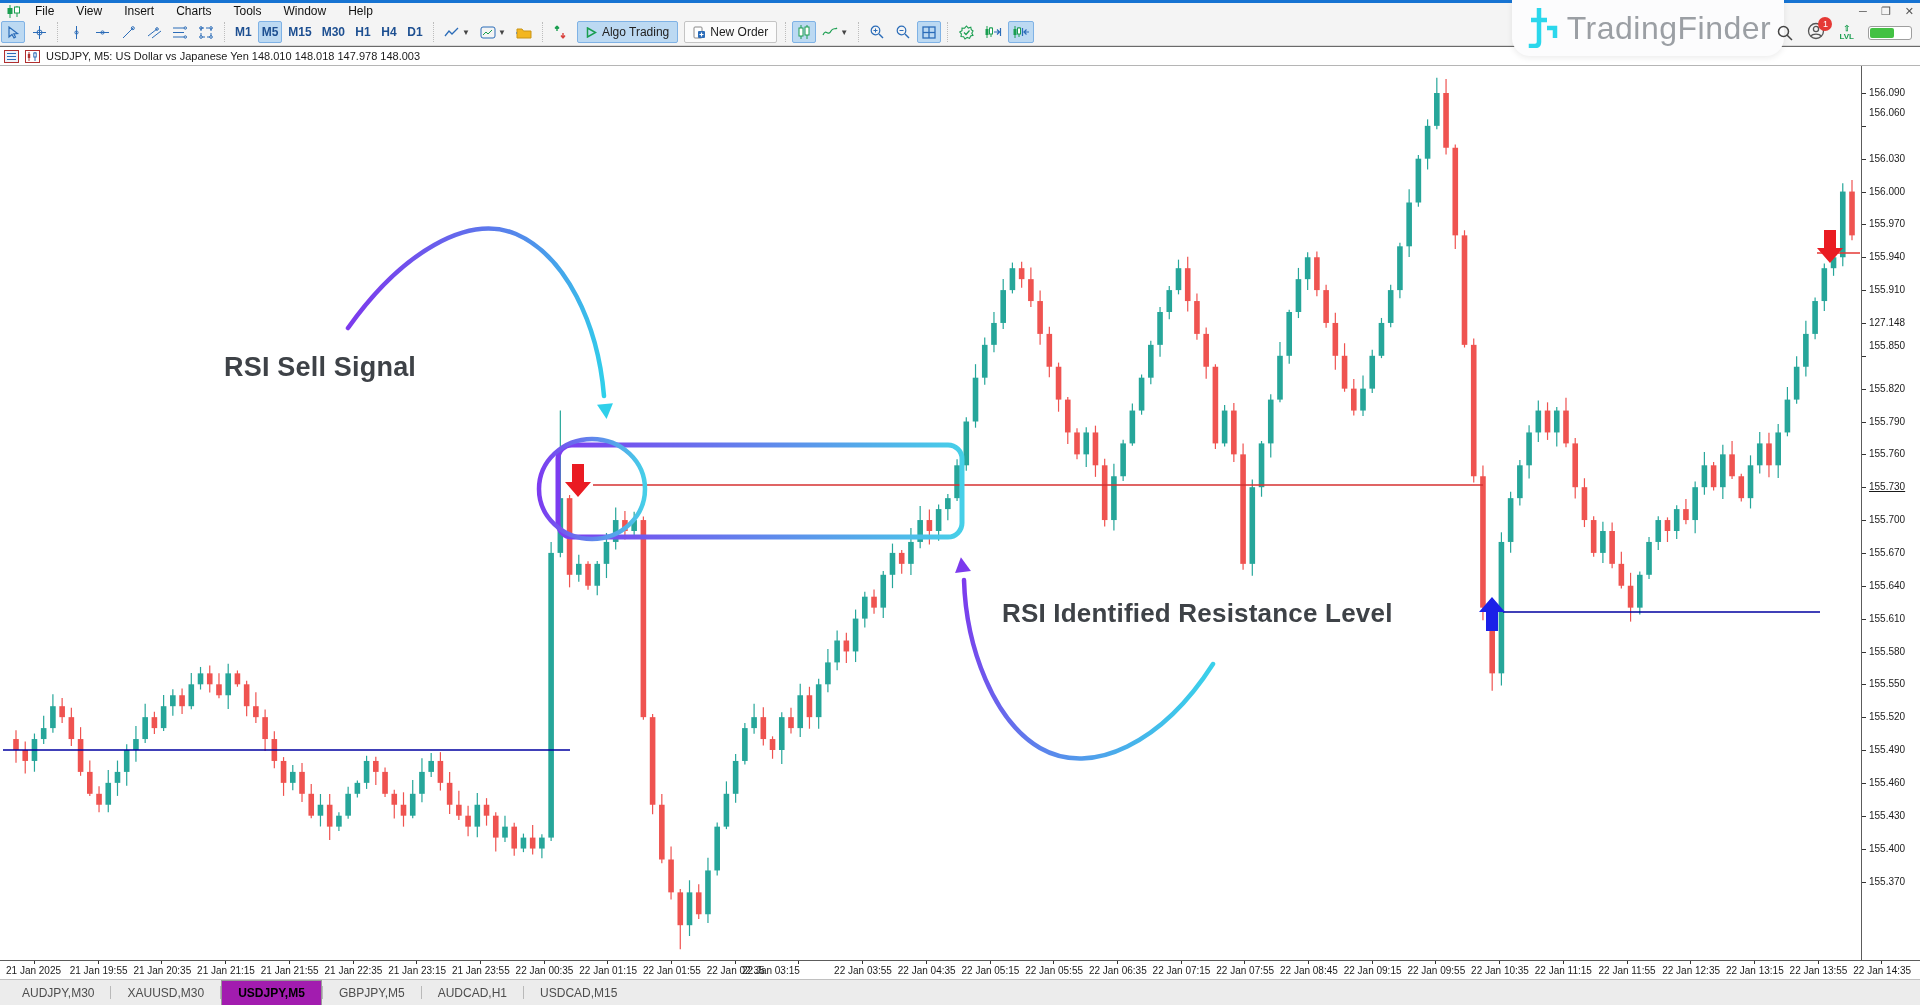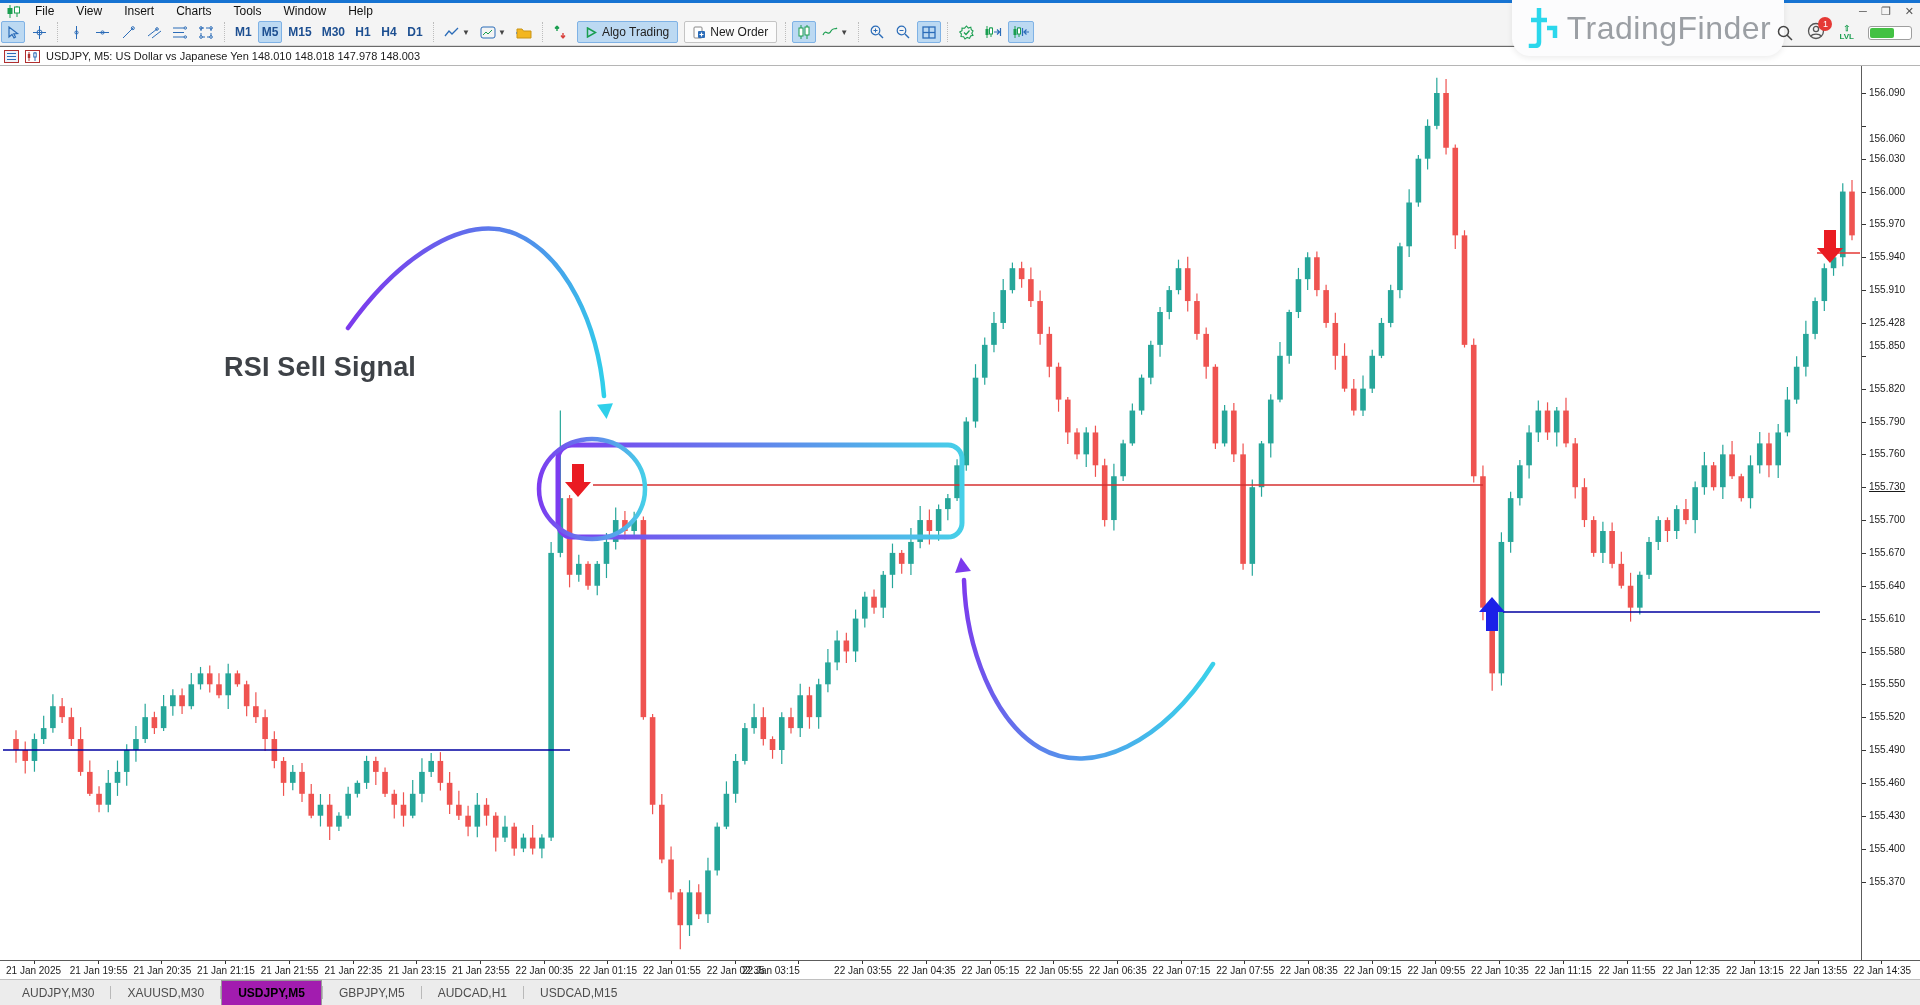--- a/index.html
+++ b/index.html
@@ -749,38 +749,39 @@
         <path d="M0,-8 L15,0 L0,8 Z" fill="#2fd0ea" transform="translate(605,338) rotate(84)"></path>
         <path d="M 1213 598 C 1163 676 1092 712 1040 682 C 994 655 966 582 964 514" fill="none" stroke="url(#gC2)" stroke-width="4.5" stroke-linecap="round"></path>
         <path d="M0,-8 L15,0 L0,8 Z" fill="#7c3aed" transform="translate(963,506) rotate(-98)"></path>
         <path d="M0,0 L-13,-15 L-6,-15 L-6,-33 L6,-33 L6,-15 L13,-15 Z" fill="#ea1b22" transform="translate(578,431)"></path>
         <path d="M0,0 L-13,-15 L-6,-15 L-6,-33 L6,-33 L6,-15 L13,-15 Z" fill="#ea1b22" transform="translate(1830,197)"></path>
         <path d="M0,0 L-13,15 L-6,15 L-6,34 L6,34 L6,15 L13,15 Z" fill="#1b20e8" transform="translate(1492,531)"></path>
       </svg>
   </div>
 
   <div class="anno" id="anno-sell" style="left: 224px; top: 352px; font-size: 27px;">RSI Sell Signal</div>
+  <div class="anno" id="anno-resist" style="left: 1002px; top: 598px; font-size: 26px;">RSI Identified Resistance Level</div>
 
   <div class="price-axis" id="price-axis">
       <div class="pa-tick" style="top: 27px;"></div>
       <div class="pa-label" style="top: 21px;">156.090</div>
       <div class="pa-tick" style="top: 59.86px;"></div>
-      <div class="pa-label" style="top: 67px;">156.060</div>
+      <div class="pa-label" style="top: 41px;">156.060</div>
       <div class="pa-tick" style="top: 92.72px;"></div>
       <div class="pa-label" style="top: 86.72px;">156.030</div>
       <div class="pa-tick" style="top: 125.58px;"></div>
       <div class="pa-label" style="top: 119.58px;">156.000</div>
       <div class="pa-tick" style="top: 158.44px;"></div>
       <div class="pa-label" style="top: 152.44px;">155.970</div>
       <div class="pa-tick" style="top: 191.3px;"></div>
       <div class="pa-label" style="top: 185.3px;">155.940</div>
       <div class="pa-tick" style="top: 224.16px;"></div>
       <div class="pa-label" style="top: 218.16px;">155.910</div>
       <div class="pa-tick" style="top: 257.02px;"></div>
-      <div class="pa-label" style="top: 251.02px;">125.428</div>
+      <div class="pa-label" style="top: 251.02px;">127.148</div>
       <div class="pa-tick" style="top: 289.88px;"></div>
       <div class="pa-label" style="top: 274px;">155.850</div>
       <div class="pa-tick" style="top: 322.74px;"></div>
       <div class="pa-label" style="top: 316.74px;">155.820</div>
       <div class="pa-tick" style="top: 355.6px;"></div>
       <div class="pa-label" style="top: 349.6px;">155.790</div>
       <div class="pa-tick" style="top: 388.46px;"></div>
       <div class="pa-label" style="top: 382.46px;">155.760</div>
       <div class="pa-tick" style="top: 421.32px;"></div>
       <div class="pa-label" style="top: 415.32px; text-decoration: underline;">155.730</div>
@@ -844,21 +845,21 @@
       <div class="ta-label" style="left: 961.5px;">22 Jan 05:15</div>
       <div class="ta-tick" style="left: 1053.2px;"></div>
       <div class="ta-label" style="left: 1025.2px;">22 Jan 05:55</div>
       <div class="ta-tick" style="left: 1116.9px;"></div>
       <div class="ta-label" style="left: 1088.9px;">22 Jan 06:35</div>
       <div class="ta-tick" style="left: 1180.6px;"></div>
       <div class="ta-label" style="left: 1152.6px;">22 Jan 07:15</div>
       <div class="ta-tick" style="left: 1244.3px;"></div>
       <div class="ta-label" style="left: 1216.3px;">22 Jan 07:55</div>
       <div class="ta-tick" style="left: 1308px;"></div>
-      <div class="ta-label" style="left: 1280px;">22 Jan 08:35</div>
+      <div class="ta-label" style="left: 1280px;">22 Jan 08:45</div>
       <div class="ta-tick" style="left: 1371.7px;"></div>
       <div class="ta-label" style="left: 1343.7px;">22 Jan 09:15</div>
       <div class="ta-tick" style="left: 1435.4px;"></div>
       <div class="ta-label" style="left: 1407.4px;">22 Jan 09:55</div>
       <div class="ta-tick" style="left: 1499.1px;"></div>
       <div class="ta-label" style="left: 1471.1px;">22 Jan 10:35</div>
       <div class="ta-tick" style="left: 1562.8px;"></div>
       <div class="ta-label" style="left: 1534.8px;">22 Jan 11:15</div>
       <div class="ta-tick" style="left: 1626.5px;"></div>
       <div class="ta-label" style="left: 1598.5px;">22 Jan 11:55</div>

